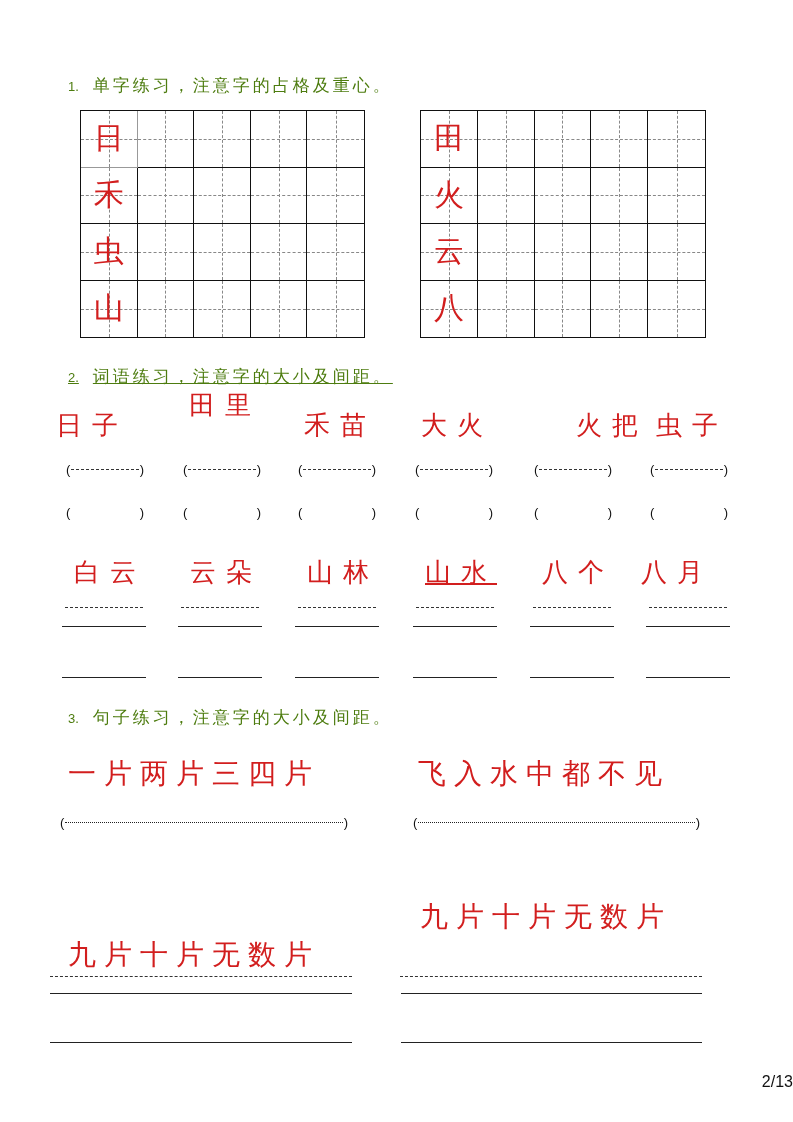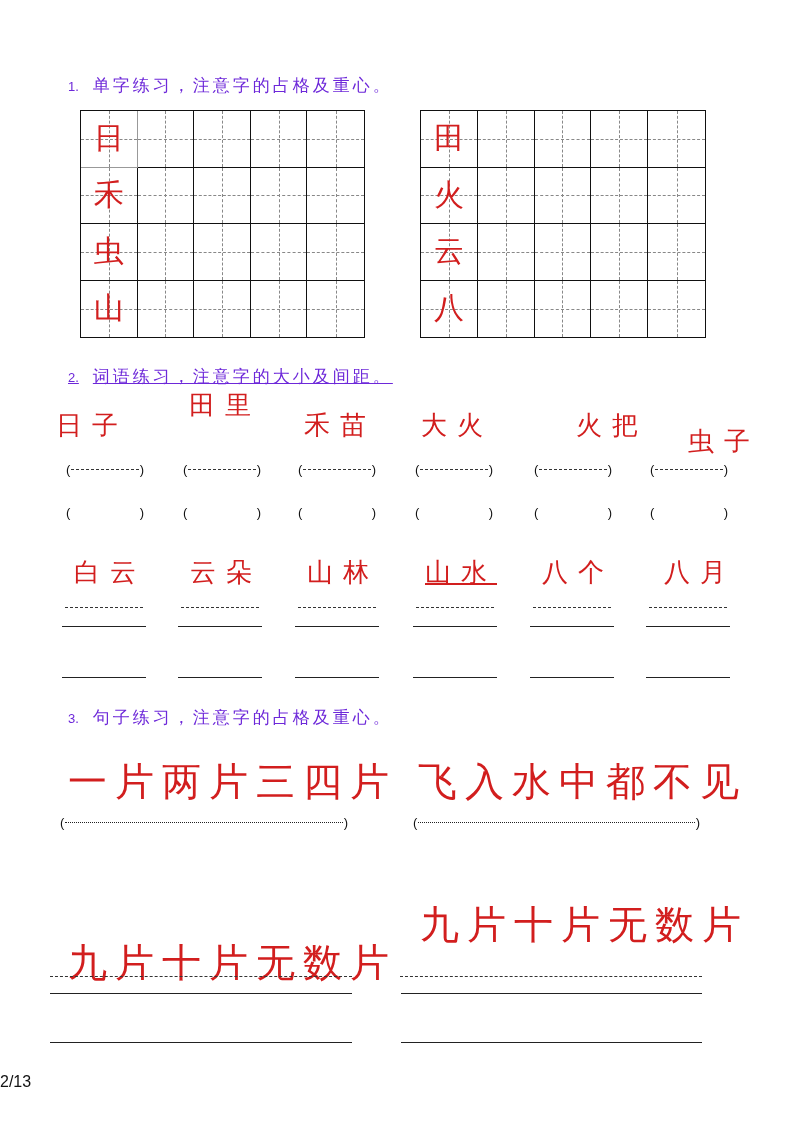--- a/index.html
+++ b/index.html
@@ -1,35 +1,35 @@
 <!DOCTYPE html>
 <html><head>
 <meta charset="utf-8">
 <style>
   html,body{margin:0;padding:0;background:#fff;}
   body{width:793px;height:1122px;position:relative;overflow:hidden;font-family:"DejaVu Sans",sans-serif;color:#111;}
-  .heading{position:absolute;font-size:17px;letter-spacing:3px;white-space:nowrap;color:#6d28d9;}
+  .heading{position:absolute;font-size:17px;letter-spacing:3px;white-space:nowrap;color:#4d7c0f;}
   .heading .num{font-family:"Liberation Sans",sans-serif;font-size:13px;letter-spacing:0;margin-right:14px;}
   .grid{position:absolute;border:1.5px solid #111;box-sizing:border-box;display:grid;grid-template-columns:repeat(5,1fr);grid-template-rows:repeat(4,1fr);}
   .cell{position:relative;border-right:1.2px solid #111;border-bottom:1.2px solid #111;box-sizing:border-box;}
   .cell:nth-child(5n){border-right:none;}
   .cell.lastrow{border-bottom:none;}
   .cell::before{content:"";position:absolute;left:50%;top:0;bottom:0;border-left:1px dashed #888;}
   .cell::after{content:"";position:absolute;top:50%;left:0;right:0;border-top:1px dashed #888;}
   .cell .ch{position:absolute;inset:0;display:flex;align-items:center;justify-content:center;color:#d21e1e;font-family:"DejaVu Serif",serif;font-size:30px;z-index:1;}
   .cell.first{border-color:#999;}
   .word{position:absolute;color:#d21e1e;font-family:"DejaVu Serif",serif;font-size:26px;letter-spacing:10px;white-space:nowrap;}
   .paren{position:absolute;font-family:"Liberation Sans",sans-serif;font-size:13px;color:#111;display:flex;align-items:center;width:78px;justify-content:space-between;}
   .paren .dots{flex:1;border-top:1px dashed #333;margin:0 1px;height:0;}
   .dotline{position:absolute;height:0;border-top:1px dashed #333;}
   .solidline{position:absolute;height:0;border-top:1.5px solid #222;}
-  .sentence{position:absolute;color:#d21e1e;font-family:"DejaVu Serif",serif;font-size:39px;letter-spacing:8px;white-space:nowrap;}
+  .sentence{position:absolute;color:#d21e1e;font-family:"DejaVu Serif",serif;font-size:28px;letter-spacing:8px;white-space:nowrap;}
   .sparen{position:absolute;font-family:"Liberation Sans",sans-serif;font-size:13px;display:flex;align-items:center;justify-content:space-between;}
   .sparen .dots{flex:1;border-top:1px dotted #222;margin:0 1px;}
-  .pagenum{position:absolute;font-family:"Liberation Sans",sans-serif;font-size:16px;left:0;right:0;text-align:left;top:1073px;}
+  .pagenum{position:absolute;font-family:"Liberation Sans",sans-serif;font-size:16px;left:0;right:0;text-align:right;top:1073px;}
 </style>
 </head>
 <body>
 
 <div class="heading" style="left:68px;top:74px;">
   <span class="num">1.</span><span>单字练习，注意字的占格及重心。</span>
 </div>
 
 <div class="grid" id="gridL" style="left:80px;top:110px;width:285px;height:228px;">
     <div class="cell first">
@@ -140,21 +140,21 @@
     <div class="word" style="left: 540px; top: 408px; margin-left: 36px;">火把</div>
     <div class="paren" style="left: 534px; top: 462px;">
       <span>(</span>
       <span class="dots"></span>
       <span>)</span>
     </div>
     <div class="paren" style="left: 534px; top: 505px;">
       <span>(</span>
       <span>)</span>
     </div>
-    <div class="word" style="left: 688px; top: 408px; margin-top: 16px;">虫子</div>
+    <div class="word" style="left: 656px; top: 408px;">虫子</div>
     <div class="paren" style="left: 650px; top: 462px;">
       <span>(</span>
       <span class="dots"></span>
       <span>)</span>
     </div>
     <div class="paren" style="left: 650px; top: 505px;">
       <span>(</span>
       <span>)</span>
     </div>
   </div>
@@ -172,28 +172,28 @@
     <div class="solidline" style="left: 295px; top: 626px; width: 84px;"></div>
     <div class="solidline" style="left: 295px; top: 677px; width: 84px;"></div>
     <div class="word" style="left: 425px; top: 555px; text-decoration: underline;">山水</div>
     <div class="dotline" style="left: 416px; top: 607px; width: 78px;"></div>
     <div class="solidline" style="left: 413px; top: 626px; width: 84px;"></div>
     <div class="solidline" style="left: 413px; top: 677px; width: 84px;"></div>
     <div class="word" style="left: 542px; top: 555px;">八个</div>
     <div class="dotline" style="left: 533px; top: 607px; width: 78px;"></div>
     <div class="solidline" style="left: 530px; top: 626px; width: 84px;"></div>
     <div class="solidline" style="left: 530px; top: 677px; width: 84px;"></div>
-    <div class="word" style="left: 664px; top: 555px;">八月</div>
+    <div class="word" style="left: 641px; top: 555px;">八月</div>
     <div class="dotline" style="left: 649px; top: 607px; width: 78px;"></div>
     <div class="solidline" style="left: 646px; top: 626px; width: 84px;"></div>
     <div class="solidline" style="left: 646px; top: 677px; width: 84px;"></div>
   </div>
 
 <div class="heading" style="left:68px;top:706px;">
-  <span class="num">3.</span><span>句子练习，注意字的占格及重心。</span>
+  <span class="num">3.</span><span>句子练习，注意字的大小及间距。</span>
 </div>
 
 <div class="sentence" style="left:68px;top:755px;">一片两片三四片</div>
 <div class="sentence" style="left:418px;top:755px;">飞入水中都不见</div>
 
 <div class="sparen" style="left:60px;top:815px;width:288px;">
   <span>(</span>
     <span class="dots"></span>
     <span>)</span>
 </div>

